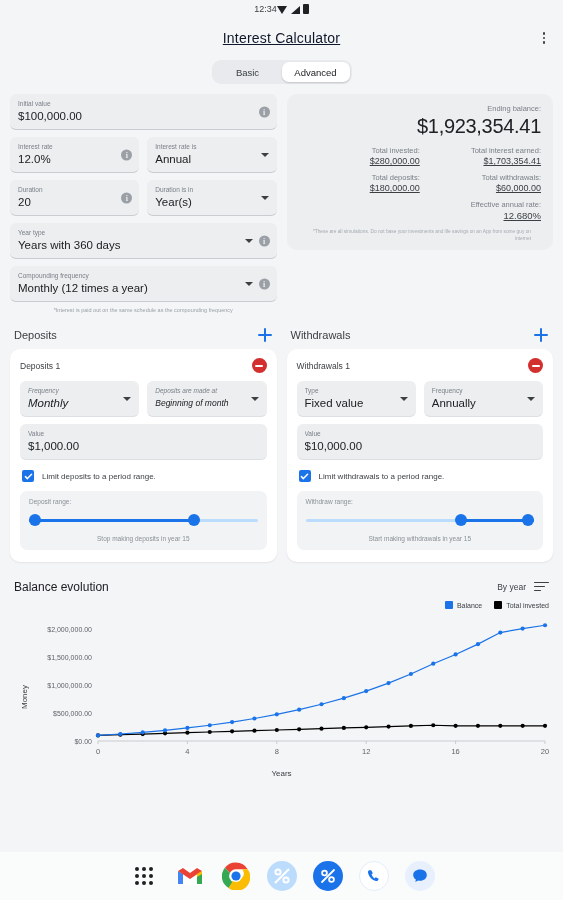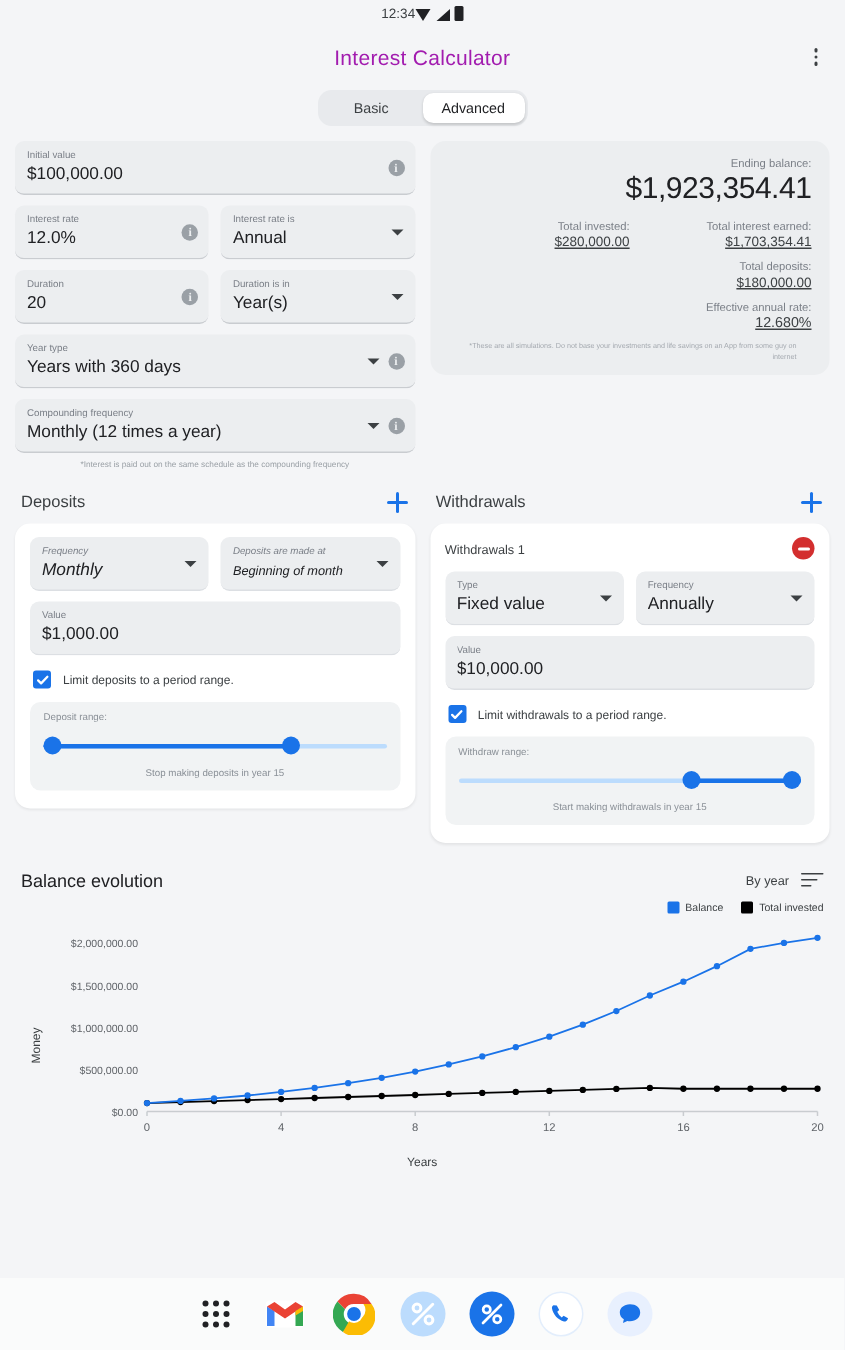--- a/index.html
+++ b/index.html
@@ -38,21 +38,21 @@
   .ic-batt { width: 6px; height: 10px; background: #202124; border-radius: 1px; }
 
   
   .appbar {
     height: 40px;
     display: flex;
     align-items: center;
     justify-content: center;
     position: relative;
   }
-  .appbar-title { font-size: 14px; color: #a21caf; letter-spacing: .2px; }
+  .appbar-title { font-size: 14px; color: #0f172a; letter-spacing: .2px; text-decoration: underline; }
   .overflow {
     position: absolute; right: 10px; top: 50%; transform: translateY(-50%);
     width: 18px; height: 18px;
     display: flex; flex-direction: column; align-items: center; justify-content: center; gap: 2px;
   }
   .overflow i { width: 2.5px; height: 2.5px; border-radius: 50%; background: #3c4043; display: block; }
 
   
   .segwrap { display: flex; justify-content: center; margin-top: 2px; }
   .segment {
@@ -306,20 +306,24 @@
           <div class="res-cap">Total interest earned:</div>
           <div class="res-val">$1,703,354.41</div>
         </div>
       </div>
 
       <div class="res-grid">
         <div class="res-cell">
           <div class="res-cap">Total deposits:</div>
           <div class="res-val">$180,000.00</div>
         </div>
+        <div class="res-cell">
+          <div class="res-cap">Total withdrawals:</div>
+          <div class="res-val">$60,000.00</div>
+        </div>
       </div>
 
       <div class="res-eff">
         <div class="res-cap">Effective annual rate:</div>
         <div class="res-val">12.680%</div>
       </div>
 
       <div class="disclaimer">*These are all simulations. Do not base your investments and life savings on an App from some guy on internet</div>
     </div>
   </div>
@@ -327,20 +331,26 @@
 
 <div class="cols" style="padding-top:0;">
 
   <div class="col">
     <div class="sec-head">
       <div class="sec-title">Deposits</div>
       <div class="plus"></div>
     </div>
 
     <div class="card">
+      <div class="card-head">
+        <div class="card-title">Deposits 1</div>
+        <div class="remove">
+            <i></i>
+          </div>
+      </div>
 
       <div class="row" style="margin-top:0;font-style:italic;">
         <div class="field flat">
           <div class="flabel">Frequency</div>
           <div class="fvalue">Monthly</div>
           <div class="caret"></div>
         </div>
         <div class="field flat">
           <div class="flabel">Deposits are made at</div>
           <div class="fvalue" style="font-size:8.5px;">Beginning of month</div>

